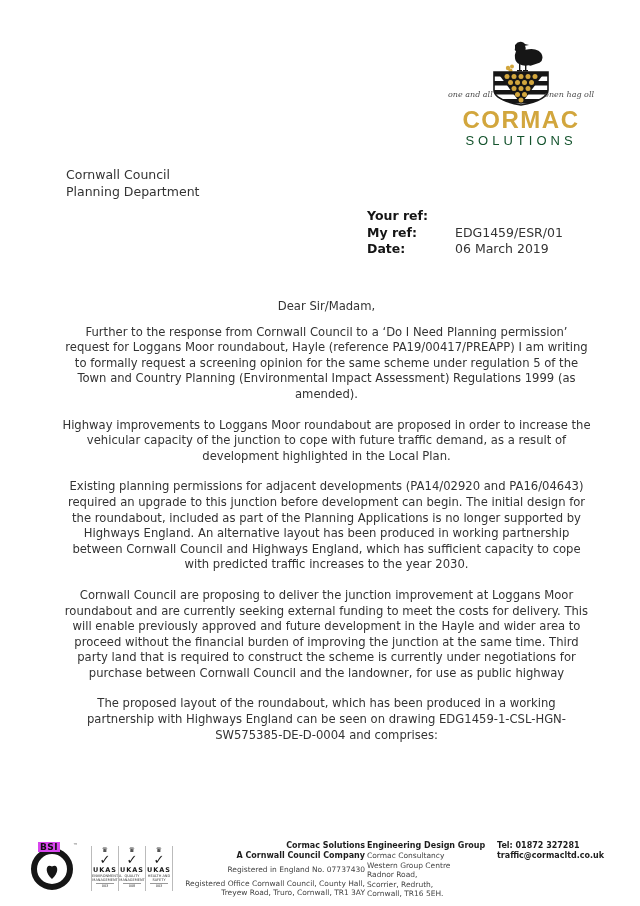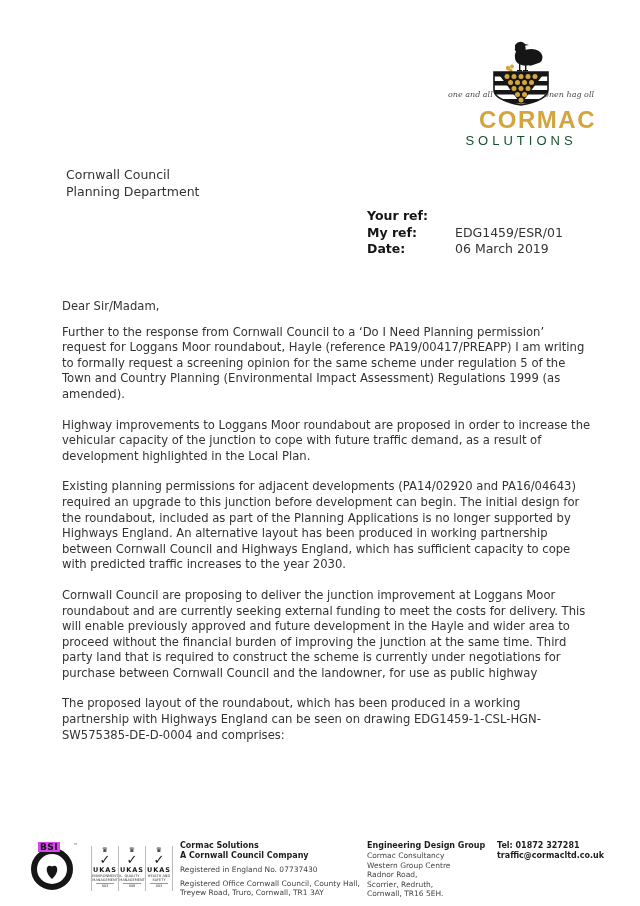--- a/index.html
+++ b/index.html
@@ -11,54 +11,54 @@
     padding-left:47px;
   }
 
   
   .logo { position:absolute; top:38px; right:44px; width:150px; text-align:center; }
   .crest-wrap { position:relative; width:150px; height:68px; }
   .crest-svg { display:block; margin:0 auto; }
   .motto { position:absolute; top:52px; font:italic 8px "DejaVu Serif", serif; color:#4a4a4a; white-space:nowrap; }
   .motto-l { left:2px; }
   .motto-r { right:2px; }
-  .brand { font-size:24px; font-weight:600; letter-spacing:1.5px; color:#d2a63d; line-height:24px; margin-top:2px; font-family:"Liberation Sans", sans-serif;text-align:right; }
+  .brand { font-size:24px; font-weight:600; letter-spacing:1.5px; color:#d2a63d; line-height:24px; margin-top:2px; font-family:"Liberation Sans", sans-serif; }
   .brandsub { font-size:13px; font-weight:500; letter-spacing:4px; color:#14532d; line-height:16px; margin-top:1px; font-family:"Liberation Sans", sans-serif; }
 
   
   .recipient { position:absolute; left:66px; top:166px; font-size:12.5px; line-height:17px; color:#333; }
   .refs { position:absolute; left:367px; top:208px; font-size:12.5px; line-height:16.5px; }
   .ref-row { white-space:nowrap; }
   .ref-label { display:inline-block; width:88px; font-weight:bold; color:#151515; }
   .ref-value { color:#333; }
 
   
   .body { position:absolute; left:62px; top:299px; width:529px; font-size:11.6px; line-height:15.6px; color:#333; }
-  .body p { margin:0 0 15px 0; }
+  .body p { margin:0 0 15px 0;text-align:center; }
   .salutation { margin-bottom:10px !important; }
   .subject { font-weight:bold; color:#141414; margin-bottom:15px !important; }
 
   
   .footer-certs { position:absolute; left:28px; top:842px; display:flex; align-items:flex-start; }
   .bsi { position:relative; width:52px; height:52px; margin-right:12px; }
   .bsi-ring { position:absolute; left:3px; top:6px; width:42px; height:42px; border:6px solid #161616; border-radius:50%; }
   .bsi-heart { position:absolute; left:13px; top:17px; }
   .bsi-label { position:absolute; top:0; left:10px; background:#d946ef; padding:0 2px; font-weight:bold; font-size:9px; color:#111; letter-spacing:0.5px; }
   .bsi-tm { position:absolute; top:0; right:2px; font-size:5px; color:#555; }
   .ukas-row { display:flex; margin-top:4px; }
   .ukas-mark { width:28px; text-align:center; border-left:1px solid #bbb; border-right:1px solid #bbb; margin-left:-1px; padding:1px 0 2px 0; }
   .ukas-crown { font-size:7px; line-height:7px; color:#161616; }
   .ukas-check { font-size:13px; line-height:12px; font-weight:bold; color:#161616; }
   .ukas-name { font-size:6.5px; font-weight:bold; letter-spacing:1px; color:#161616; line-height:8px; }
   .ukas-cap { font-size:3.5px; line-height:4px; color:#333; text-transform:uppercase; }
   .ukas-num { font-size:3.5px; line-height:5px; color:#333; border-top:1px solid #999; margin:1px 4px 0 4px; }
 
   .fcol { position:absolute; top:841px; font-size:7.5px; line-height:9.5px; color:#444; }
   .fcol .fhead { font-size:8px; line-height:10px; font-weight:bold; color:#1d1d1d; }
-  .col-company { left:180px; width:185px; }
+  .col-company { left:180px; width:185px;text-align:right; }
   .col-company .freg { margin-top:4px; }
   .col-dept { left:367px; width:125px; }
   .col-contact { left:497px; width:130px; }
   .col-contact div { font-weight:bold; color:#1d1d1d; font-size:8px; line-height:10px; }
 </style>
 </head>
 <body>
 
 <div class="page">
 

